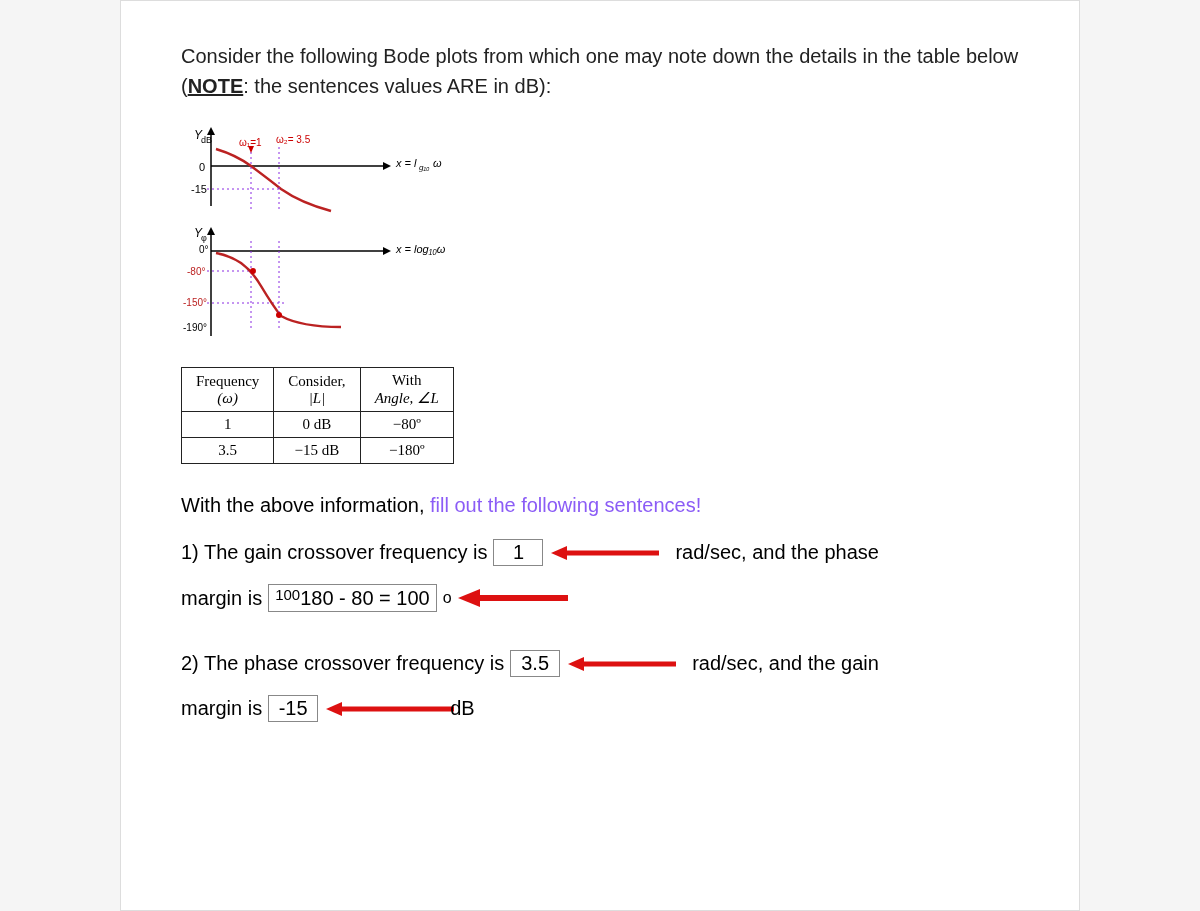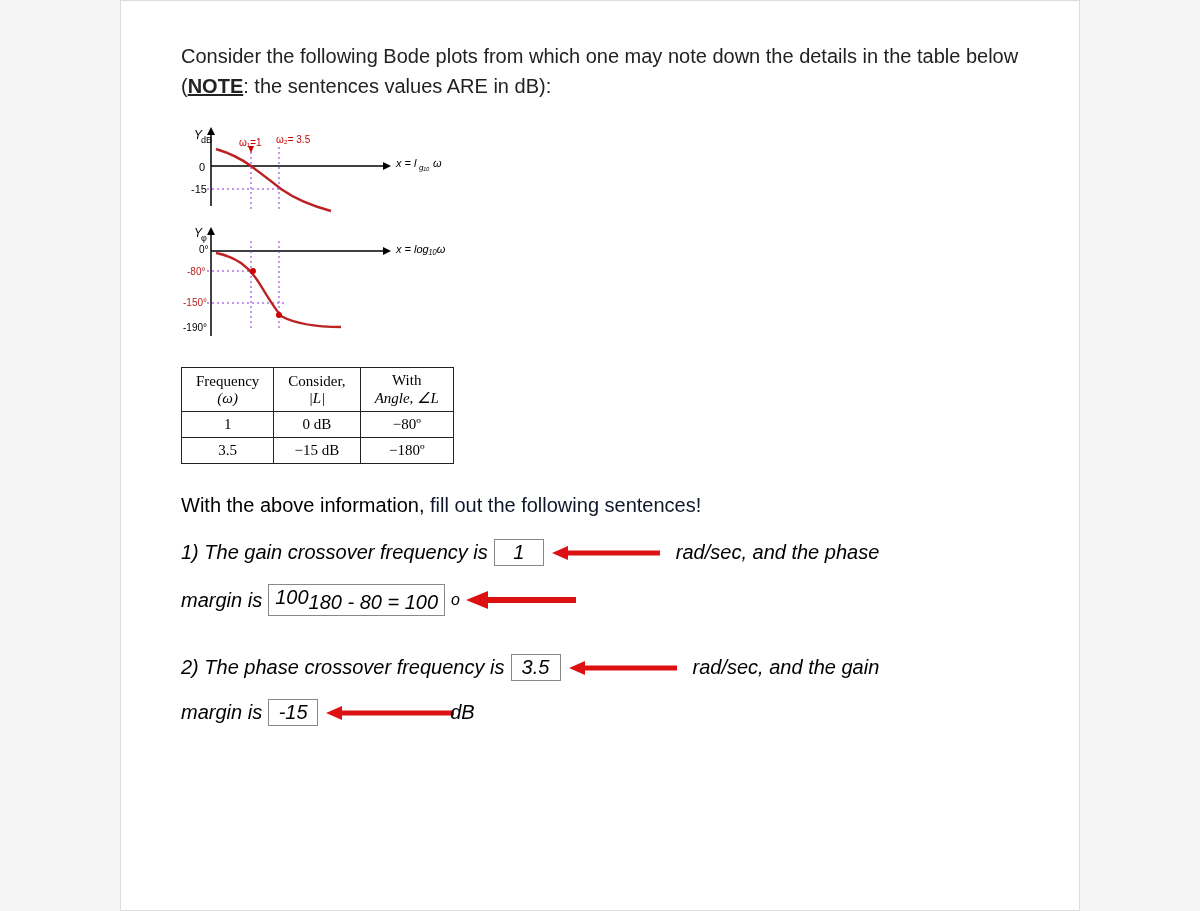--- a/index.html
+++ b/index.html
@@ -39,40 +39,39 @@
     text-align: center;
     font-size: 15px;
     font-weight: normal;
   }
   table.bode th .top { display:block; }
   table.bode th .bot { display:block; }
   .instr {
     font-size: 20px;
     margin: 30px 0 22px 0;
   }
-  .instr .red { color: #0f172a; text-align: right; }
+  .instr .red { color: #8b5cf6; text-align: right; }
   .line {
     font-size: 20px;
     margin: 18px 0;
     display: flex;
     align-items: center;
     flex-wrap: wrap;
     gap: 6px;
-    font-style: italic;
   }
   .blank {
     display: inline-block;
     border: 1px solid #888;
     min-width: 36px;
     padding: 1px 6px;
     font-size: 20px;
     text-align: center;
     background: #fff;
   }
-  .blank .sup { font-size:20px; vertical-align: 5px; }
+  .blank .sup { font-size:15px; vertical-align: 5px; }
   .deg { font-size: 16px; vertical-align: 6px; }
   .arrow-left-red {
     display: inline-block;
     width: 120px;
     height: 18px;
   }
   svg.arrow { overflow: visible; }
 </style>
 </head>
 <body>

